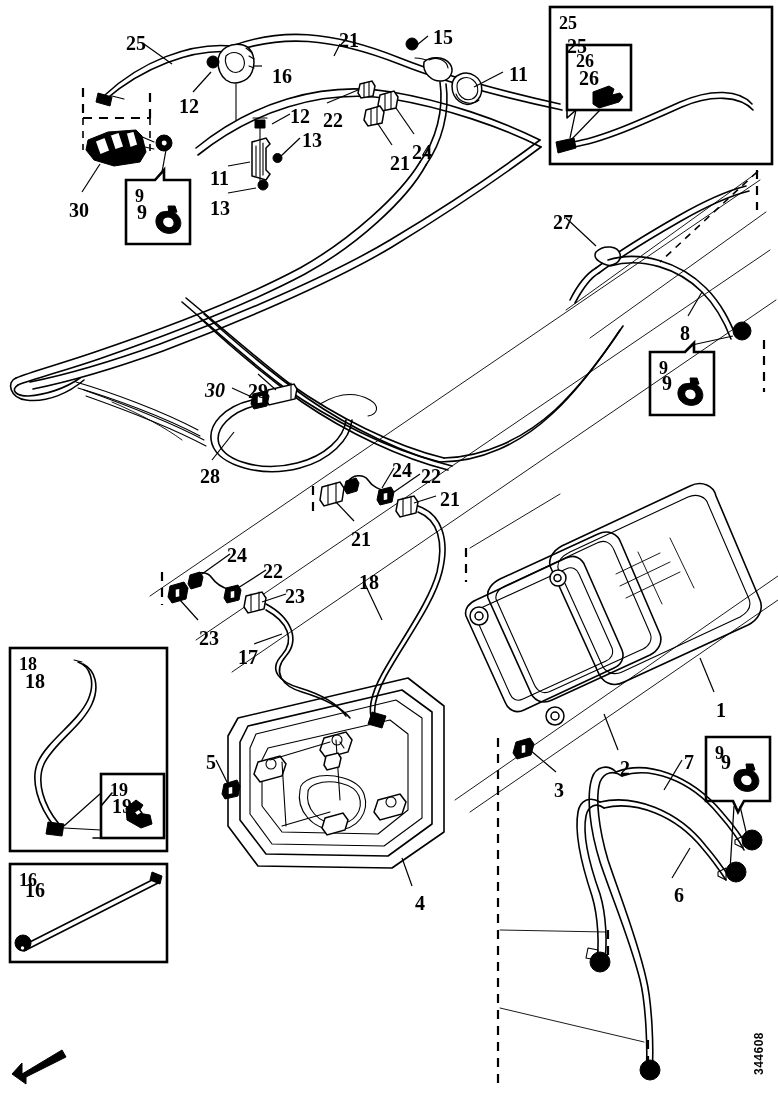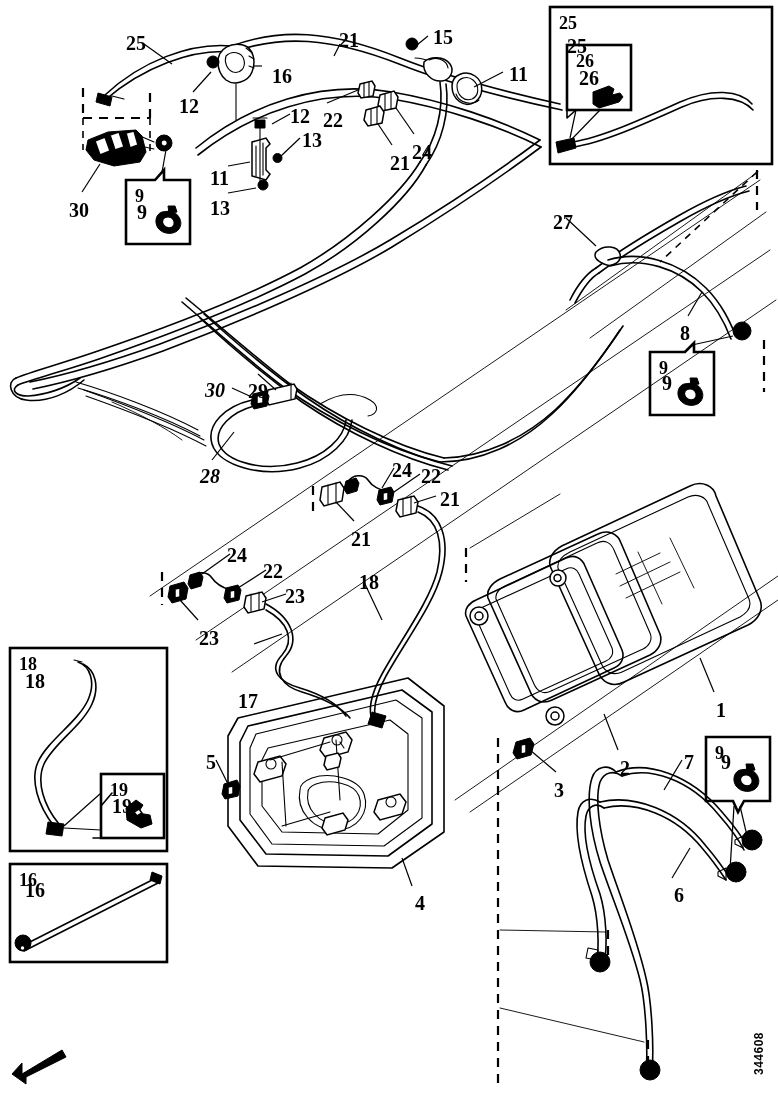--- a/index.html
+++ b/index.html
@@ -406,30 +406,30 @@
       <div class="num" style="position: absolute; left: 210px; top: 198px; line-height: 1;">13</div>
       <div class="num" style="position: absolute; left: 69px; top: 200px; line-height: 1;">30</div>
       <div class="num" style="position: absolute; left: 137px; top: 202px; line-height: 1;">9</div>
       <div class="num" style="position: absolute; left: 567px; top: 36px; line-height: 1;">25</div>
       <div class="num" style="position: absolute; left: 579px; top: 68px; line-height: 1;">26</div>
       <div class="num" style="position: absolute; left: 553px; top: 212px; line-height: 1;">27</div>
       <div class="num" style="position: absolute; left: 680px; top: 323px; line-height: 1;">8</div>
       <div class="num" style="position: absolute; left: 662px; top: 373px; line-height: 1;">9</div>
       <div class="num" style="position: absolute; left: 248px; top: 365px; line-height: 1; margin-top: 16px;">29</div>
       <div class="num" style="position: absolute; left: 205px; top: 380px; line-height: 1; font-style: italic;">30</div>
-      <div class="num" style="position: absolute; left: 200px; top: 466px; line-height: 1; font-style: italic;">28</div>
+      <div class="num" style="position: absolute; left: 200px; top: 466px; line-height: 1;">28</div>
       <div class="num" style="position: absolute; left: 392px; top: 460px; line-height: 1;">24</div>
       <div class="num" style="position: absolute; left: 421px; top: 466px; line-height: 1;">22</div>
       <div class="num" style="position: absolute; left: 440px; top: 489px; line-height: 1;">21</div>
       <div class="num" style="position: absolute; left: 351px; top: 529px; line-height: 1;">21</div>
       <div class="num" style="position: absolute; left: 227px; top: 545px; line-height: 1;">24</div>
       <div class="num" style="position: absolute; left: 263px; top: 561px; line-height: 1;">22</div>
       <div class="num" style="position: absolute; left: 285px; top: 586px; line-height: 1;">23</div>
       <div class="num" style="position: absolute; left: 199px; top: 628px; line-height: 1;">23</div>
-      <div class="num" style="position: absolute; left: 238px; top: 647px; line-height: 1; margin-top: 44px;">17</div>
+      <div class="num" style="position: absolute; left: 238px; top: 647px; line-height: 1;">17</div>
       <div class="num" style="position: absolute; left: 359px; top: 572px; line-height: 1;">18</div>
       <div class="num" style="position: absolute; left: 25px; top: 671px; line-height: 1;">18</div>
       <div class="num" style="position: absolute; left: 112px; top: 796px; line-height: 1;">19</div>
       <div class="num" style="position: absolute; left: 25px; top: 880px; line-height: 1;">16</div>
       <div class="num" style="position: absolute; left: 206px; top: 752px; line-height: 1;">5</div>
       <div class="num" style="position: absolute; left: 415px; top: 893px; line-height: 1;">4</div>
       <div class="num" style="position: absolute; left: 716px; top: 700px; line-height: 1;">1</div>
       <div class="num" style="position: absolute; left: 620px; top: 758px; line-height: 1;">2</div>
       <div class="num" style="position: absolute; left: 554px; top: 780px; line-height: 1;">3</div>
       <div class="num" style="position: absolute; left: 684px; top: 752px; line-height: 1;">7</div>

